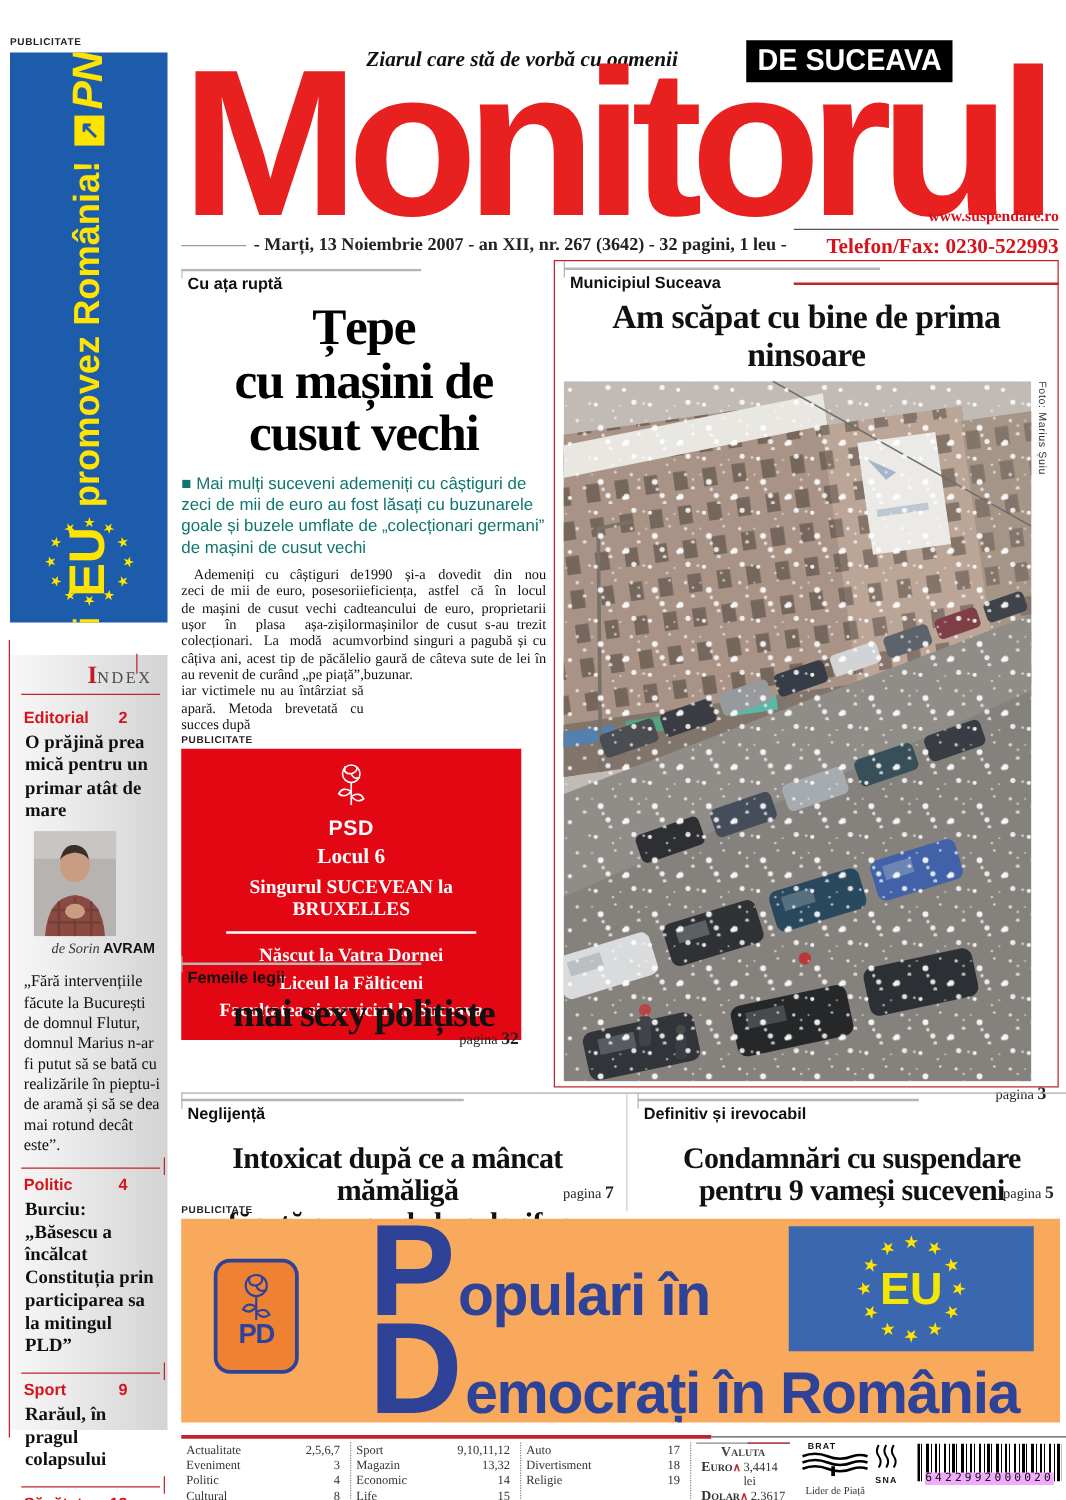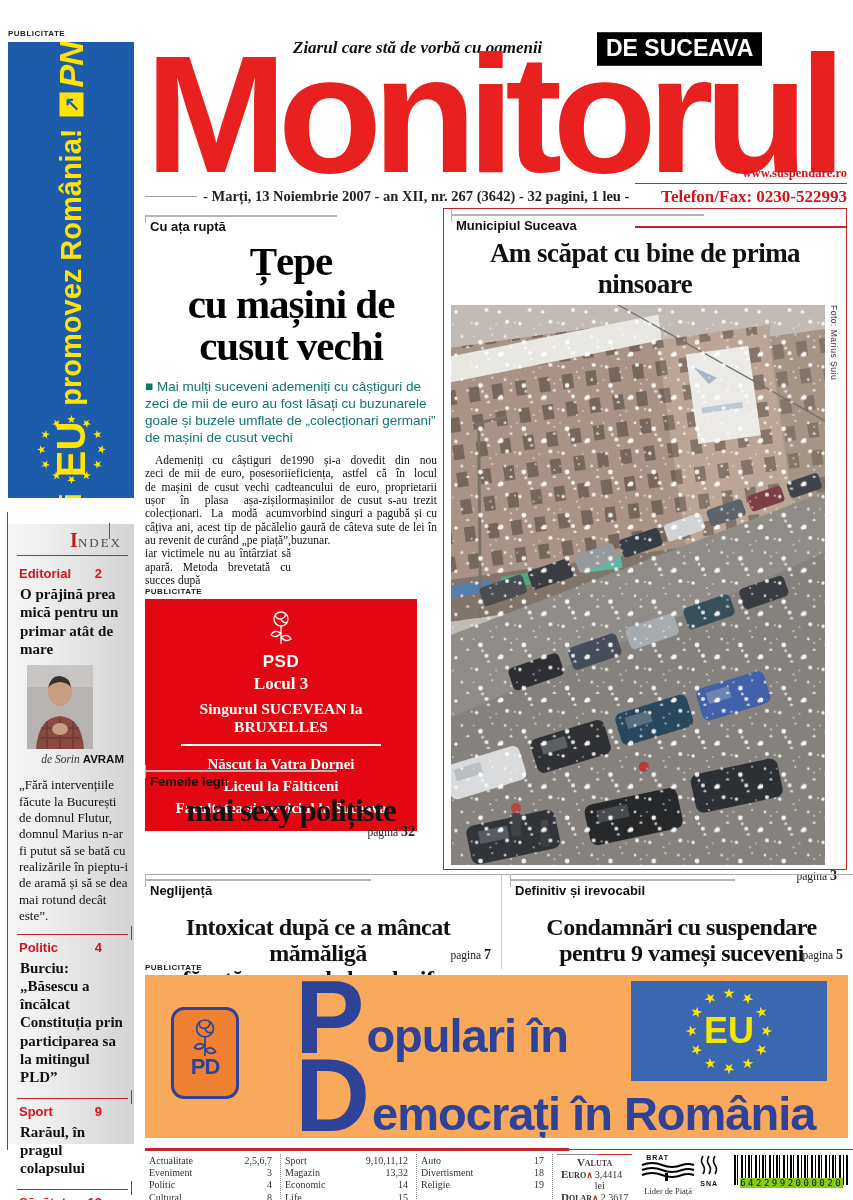--- a/index.html
+++ b/index.html
@@ -167,21 +167,21 @@
   .v-row .v-arrow{color:#c2242b;font-weight:bold;margin:0 2px 0 auto;font-size:9px;}
   .brat{width:78px;text-align:center;margin-left:8px;}
   .brat-name{font-weight:900;font-size:7px;letter-spacing:1px;text-align:left;margin-left:6px;}
   .brat-caption{font-family:"Liberation Serif",serif;font-size:8.5px;color:#333;margin-top:1px;}
   .sna{width:36px;text-align:center;margin-left:2px;}
   .sna-name{font-weight:900;font-size:7px;letter-spacing:1px;}
   .barcode{margin-left:10px;flex:1;}
   .bc-bars{height:30px;margin:1px 4px 0;
     background:repeating-linear-gradient(90deg,#000 0 2px,#fff 2px 3px,#000 3px 4px,#fff 4px 7px,#000 7px 9px,#fff 9px 11px,#000 11px 12px,#fff 12px 14px);}
   .bc-digits{font-family:"DejaVu Sans Mono",monospace;font-size:9px;letter-spacing:2.5px;
-             text-align:center;background:#84cc16;margin:-7px 10px 0;position:relative;}
+             text-align:center;background:#f0abfc;margin:-7px 10px 0;position:relative;}
 </style>
 </head>
 <body>
 
 <div id="page">
 
   <div class="abs pub-label" style="left:8px;top:30px;">PUBLICITATE</div>
 
   <div id="pnl-ad" class="abs">
     <div class="pnl-rot">
@@ -302,21 +302,21 @@
     <div class="psd-box">
       <svg width="34" height="38" viewBox="0 0 34 38">
         <g fill="none" stroke="#fff" stroke-width="1.3">
           <circle cx="17" cy="10" r="7"></circle>
           <path d="M17 10 q6 -2 4 -6 M17 10 q-7 0 -5 -6 M17 10 q2 5 7 3"></path>
           <path d="M17 17 v18"></path>
           <path d="M17 24 q-7 -4 -10 2 q5 4 10 -2 M17 28 q7 -4 10 2 q-5 4 -10 -2"></path>
         </g>
       </svg>
       <div class="psd-brand">PSD</div>
-      <div class="psd-line1">Locul 3</div>
+      <div class="psd-line1">Locul 6</div>
       <div class="psd-line2">Singurul SUCEVEAN la BRUXELLES</div>
       <div class="psd-hr"></div>
       <div class="psd-line3">Născut la Vatra Dornei</div>
       <div class="psd-line3">Liceul la Fălticeni</div>
       <div class="psd-line3">Facultatea și serviciul la Suceava</div>
     </div>
   </div>
 
   <div id="sexy-story" class="abs">
     <span class="kicker">Femeile legii</span>

